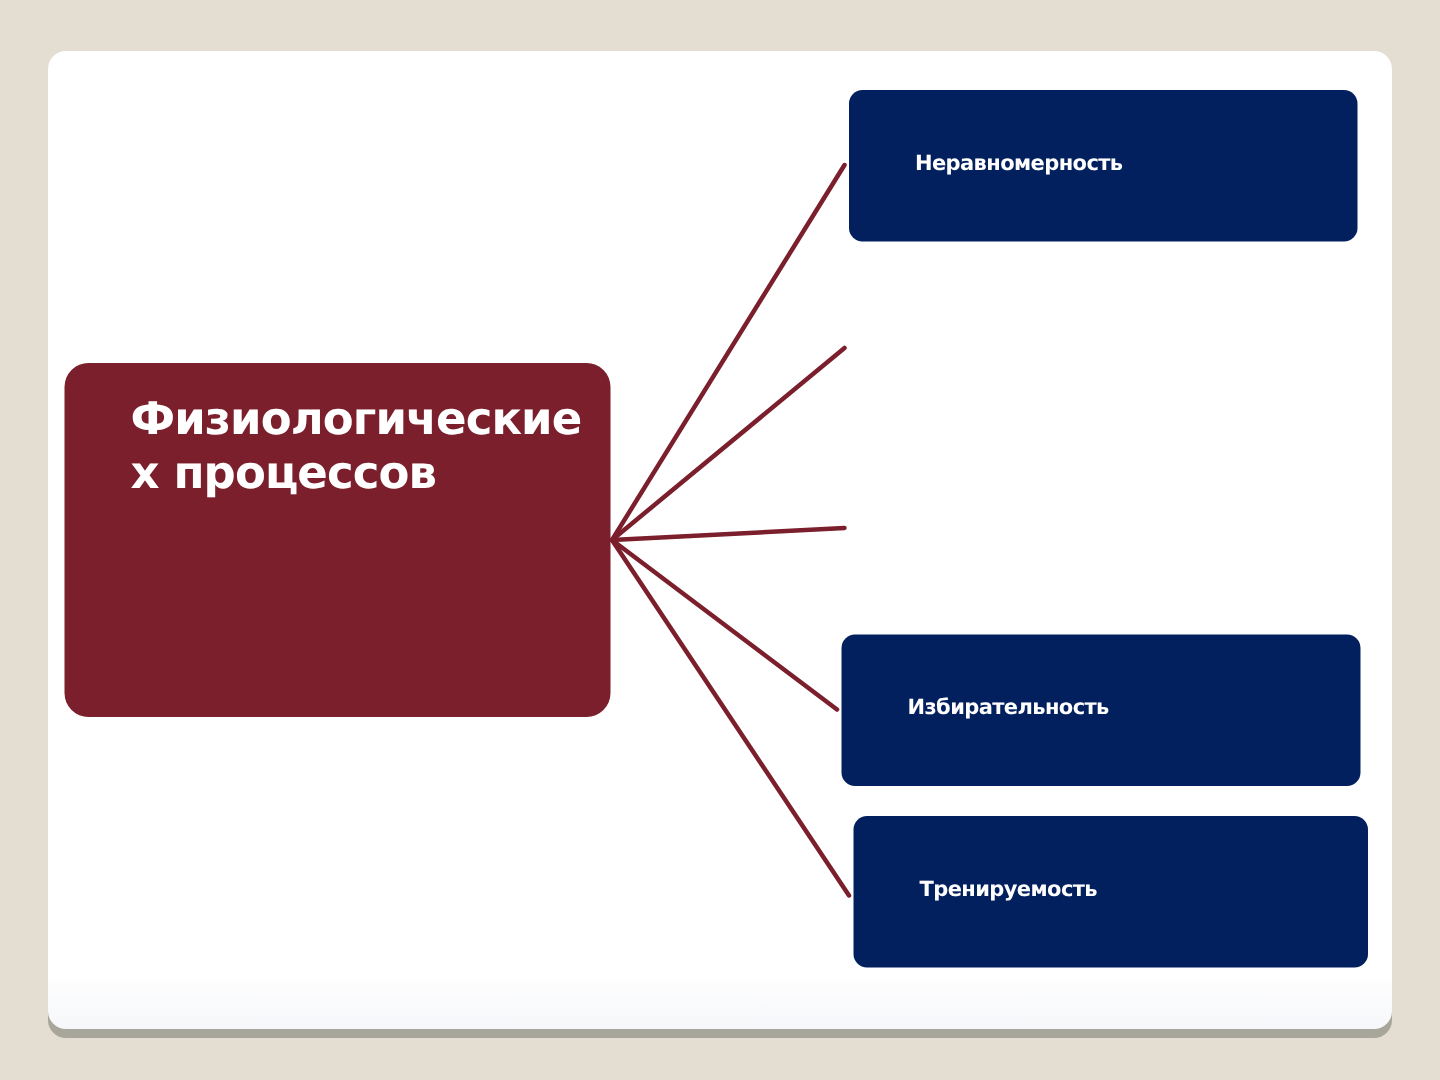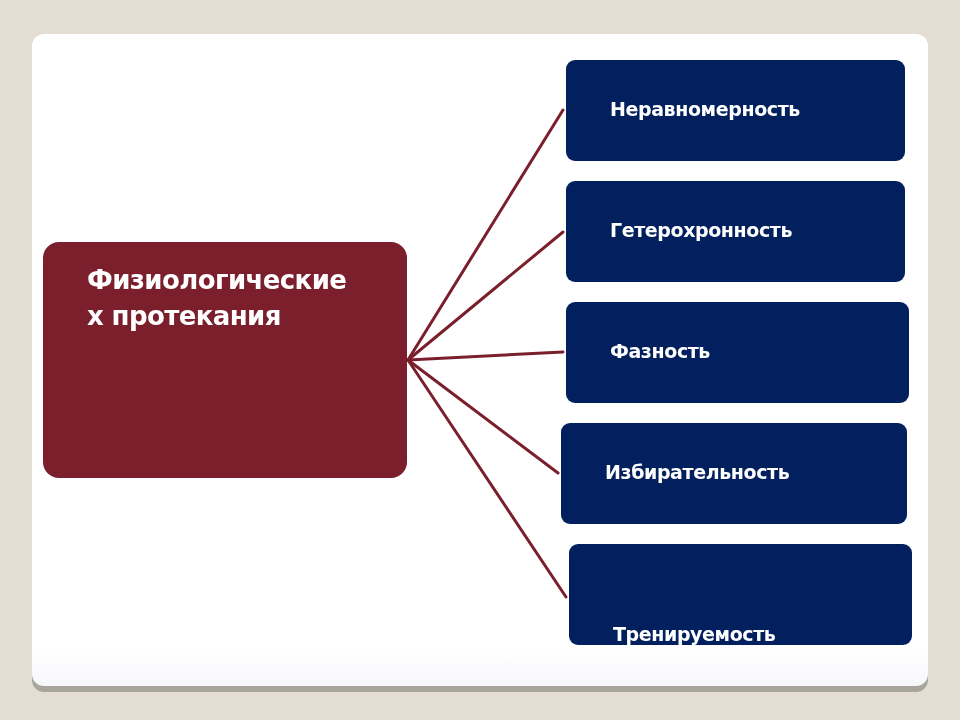--- a/index.html
+++ b/index.html
@@ -47,36 +47,36 @@
       left: 43px;
       top: 242px;
       width: 364px;
       height: 236px;
       background: #7a1f2b;
       border-radius: 16px;
       box-sizing: border-box;
       padding: 20px 20px 0 44px;
       color: #ffffff;
       font-weight: bold;
-      font-size: 26px;
+      font-size: 30px;
       line-height: 36px;
       font-family: "DejaVu Sans", sans-serif;
       letter-spacing: -0.6px;
     }
     .main-box .line {
       display: block;
       white-space: nowrap;
     }
     .item-box {
       position: absolute;
       background: #03205e;
       border-radius: 9px;
       color: #ffffff;
       font-weight: bold;
-      font-size: 19px;
+      font-size: 14px;
       box-sizing: border-box;
       display: flex;
       align-items: center;
       padding-left: 44px;
       font-family: "DejaVu Sans", sans-serif;
       letter-spacing: -0.4px;
     }
     .item-box span {
       white-space: nowrap;
       margin-top: -4px;
@@ -94,31 +94,25 @@
       <line x1="408" y1="360" x2="563" y2="110"></line>
       <line x1="408" y1="360" x2="563" y2="232"></line>
       <line x1="408" y1="360" x2="563" y2="352"></line>
       <line x1="408" y1="360" x2="558" y2="473"></line>
       <line x1="408" y1="360" x2="566" y2="597"></line>
     </g>
   </svg>
 
   <div class="main-box">
     <span class="line">Физиологические</span>
-    <span class="line">х протекания</span>
+    <span class="line">х процессов</span>
   </div>
 
   <div class="item-box" style="left:566px; top:60px; width:339px; height:101px;">
     <span>Неравномерность</span>
   </div>
-  <div class="item-box" style="left:566px; top:181px; width:339px; height:101px;">
-    <span>Гетерохронность</span>
-  </div>
-  <div class="item-box" style="left:566px; top:302px; width:343px; height:101px;">
-    <span>Фазность</span>
-  </div>
   <div class="item-box" style="left:561px; top:423px; width:346px; height:101px;">
     <span>Избирательность</span>
   </div>
-  <div class="item-box" style="left:569px; top:544px; width:343px; height:101px;align-items:flex-end;">
+  <div class="item-box" style="left:569px; top:544px; width:343px; height:101px;">
     <span>Тренируемость</span>
   </div>
 </div>
 
 </body></html>

